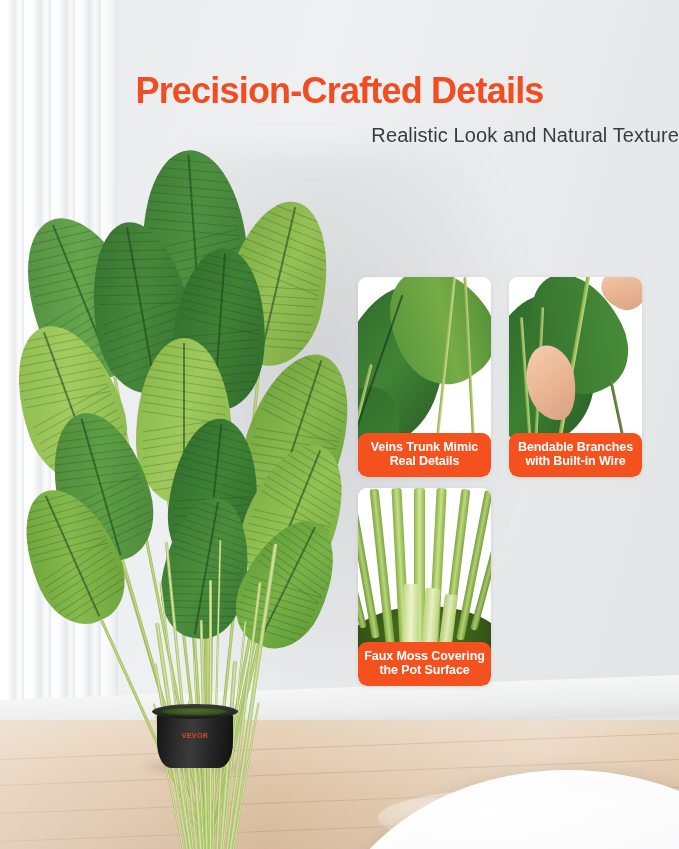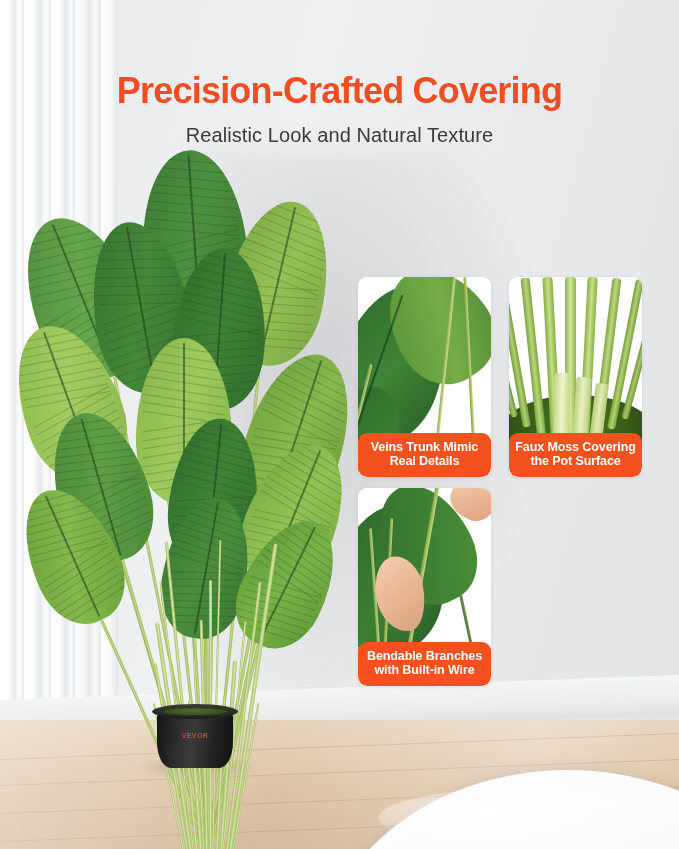--- a/index.html
+++ b/index.html
@@ -127,21 +127,21 @@
     filter:blur(3px);
   }
 
   
   .header { position:absolute; left:0; top:0; width:679px; text-align:center; }
   .title {
     margin-top:72px; font-size:36px; font-weight:bold; letter-spacing:-.8px;
     color:#f04d23; line-height:1.05;
   }
   .subtitle {
-    margin-top:14px; font-size:20px; color:#3b3b3b; letter-spacing:.1px;
+    margin-top:14px; font-size:20px; color:#3b3b3b; letter-spacing:.1px;text-align:right;
   }
 
   
   .cards {
     position:absolute; left:358px; top:277px;
     width:284px; display:grid;
     grid-template-columns:133px 133px;
     grid-template-rows:200px 198px;
     column-gap:18px; row-gap:11px;
   }
@@ -587,21 +587,21 @@
     <div class="pot-rim">
       <div class="pot-rim-inner"></div>
       <div class="pot-moss"></div>
     </div>
     <div class="pot-logo">VEVOR</div>
   </div>
 
 </div>
 
 <div class="header">
-  <div class="title">Precision-Crafted Covering</div>
+  <div class="title">Precision-Crafted Details</div>
   <div class="subtitle">Realistic Look and Natural Texture</div>
 </div>
 
 <div class="cards">
 
   <div class="card">
     <div class="card-photo">
       <div class="pleaf" style="left:-18px;top:6px;width:104px;height:162px;transform:rotate(19deg);background:linear-gradient(110deg,#2f6b2c,#3f8435 52%,#2c6128);"></div>
       <div class="pleaf" style="left:34px;top:-12px;width:96px;height:120px;transform:rotate(-34deg);background:linear-gradient(110deg,#55923a,#75ac46 55%,#4d8a35);"></div>
       <div class="pleaf" style="left:-32px;top:108px;width:74px;height:86px;transform:rotate(26deg);background:linear-gradient(110deg,#2d6a2b,#3d8233);"></div>
@@ -609,20 +609,37 @@
       <div class="pstem" style="left:110px;top:0;width:3px;height:175px;transform:rotate(-3deg);background:linear-gradient(90deg,#84a544,#c6d98c);"></div>
       <div class="pstem" style="left:2px;top:86px;width:3px;height:80px;transform:rotate(14deg);background:linear-gradient(90deg,#7fa145,#bed486);"></div>
       <div class="midrib" style="left:20px;top:14px;width:1.5px;height:150px;transform:rotate(19deg);background:rgba(22,52,20,.6);"></div>
     </div>
     <div class="card-caption">
       <div>Veins Trunk Mimic</div>
       <div>Real Details</div>
     </div>
   </div>
 
+
+  <div class="card">
+    <div class="card-photo">
+      <div class="pleaf" style="left:-24px;top:16px;width:112px;height:150px;transform:rotate(12deg);background:linear-gradient(110deg,#2c672a,#3c8033 55%,#2a5f26);"></div>
+      <div class="pleaf" style="left:24px;top:-6px;width:88px;height:124px;transform:rotate(-26deg);background:linear-gradient(110deg,#336f2e,#4a8f39);"></div>
+      <div class="pstem" style="left:62px;top:-4px;width:4px;height:180px;transform:rotate(10deg);background:linear-gradient(90deg,#7ea33e,#c3dc84);"></div>
+      <div class="pstem" style="left:16px;top:40px;width:3px;height:150px;transform:rotate(-4deg);background:linear-gradient(90deg,#7fa342,#bed986);"></div>
+      <div class="pstem" style="left:28px;top:30px;width:3px;height:160px;transform:rotate(3deg);background:linear-gradient(90deg,#7aa03d,#b9d37f);"></div>
+      <div class="hand" style="left:18px;top:68px;width:48px;height:76px;transform:rotate(-9deg);"></div>
+      <div class="hand" style="left:92px;top:-8px;width:46px;height:40px;transform:rotate(16deg);"></div>
+      <div class="pstem" style="left:108px;top:104px;width:3px;height:70px;transform:rotate(-12deg);background:linear-gradient(90deg,#4a6a2c,#7d9a55);"></div>
+    </div>
+    <div class="card-caption">
+      <div>Bendable Branches</div>
+      <div>with Built-in Wire</div>
+    </div>
+  </div>
 
   <div class="card">
     <div class="card-photo">
       <div class="mosspot" style="left:-10px;top:118px;width:156px;height:76px;"></div>
       <div id="moss-card-stems">
           <div class="pstem" style="position: absolute; left: 2px; top: 0px; width: 7px; height: 140px; transform: rotate(-14deg); transform-origin: 50% 100%; background: linear-gradient(90deg, rgb(107, 148, 53), rgb(166, 197, 104) 50%, rgb(107, 148, 53));"></div>
           <div class="pstem" style="position: absolute; left: 14px; top: 0px; width: 8px; height: 150px; transform: rotate(-10deg); transform-origin: 50% 100%; background: linear-gradient(90deg, rgb(115, 158, 57), rgb(178, 206, 116) 50%, rgb(115, 158, 57));"></div>
           <div class="pstem" style="position: absolute; left: 28px; top: 0px; width: 9px; height: 158px; transform: rotate(-6deg); transform-origin: 50% 100%; background: linear-gradient(90deg, rgb(122, 165, 61), rgb(186, 213, 125) 50%, rgb(122, 165, 61));"></div>
           <div class="pstem" style="position: absolute; left: 42px; top: 0px; width: 10px; height: 164px; transform: rotate(-3deg); transform-origin: 50% 100%; background: linear-gradient(90deg, rgb(132, 174, 67), rgb(198, 222, 137) 50%, rgb(132, 174, 67));"></div>
           <div class="pstem" style="position: absolute; left: 56px; top: 0px; width: 11px; height: 168px; transform: rotate(0deg); transform-origin: 50% 100%; background: linear-gradient(90deg, rgb(141, 182, 73), rgb(210, 229, 152) 50%, rgb(141, 182, 73));"></div>
@@ -634,30 +651,13 @@
           <div class="pstem" style="position: absolute; left: 62px; top: 100px; width: 15px; height: 80px; transform: rotate(4deg); transform-origin: 50% 100%; background: linear-gradient(90deg, rgb(188, 210, 127), rgb(232, 240, 194) 50%, rgb(188, 210, 127));"></div>
           <div class="pstem" style="position: absolute; left: 78px; top: 106px; width: 13px; height: 74px; transform: rotate(7deg); transform-origin: 50% 100%; background: linear-gradient(90deg, rgb(179, 203, 116), rgb(224, 235, 180) 50%, rgb(179, 203, 116));"></div>
         </div>
     </div>
     <div class="card-caption">
       <div>Faux Moss Covering</div>
       <div>the Pot Surface</div>
     </div>
   </div>
 
-  <div class="card">
-    <div class="card-photo">
-      <div class="pleaf" style="left:-24px;top:16px;width:112px;height:150px;transform:rotate(12deg);background:linear-gradient(110deg,#2c672a,#3c8033 55%,#2a5f26);"></div>
-      <div class="pleaf" style="left:24px;top:-6px;width:88px;height:124px;transform:rotate(-26deg);background:linear-gradient(110deg,#336f2e,#4a8f39);"></div>
-      <div class="pstem" style="left:62px;top:-4px;width:4px;height:180px;transform:rotate(10deg);background:linear-gradient(90deg,#7ea33e,#c3dc84);"></div>
-      <div class="pstem" style="left:16px;top:40px;width:3px;height:150px;transform:rotate(-4deg);background:linear-gradient(90deg,#7fa342,#bed986);"></div>
-      <div class="pstem" style="left:28px;top:30px;width:3px;height:160px;transform:rotate(3deg);background:linear-gradient(90deg,#7aa03d,#b9d37f);"></div>
-      <div class="hand" style="left:18px;top:68px;width:48px;height:76px;transform:rotate(-9deg);"></div>
-      <div class="hand" style="left:92px;top:-8px;width:46px;height:40px;transform:rotate(16deg);"></div>
-      <div class="pstem" style="left:108px;top:104px;width:3px;height:70px;transform:rotate(-12deg);background:linear-gradient(90deg,#4a6a2c,#7d9a55);"></div>
-    </div>
-    <div class="card-caption">
-      <div>Bendable Branches</div>
-      <div>with Built-in Wire</div>
-    </div>
-  </div>
-
 </div>
 
 </body></html>

